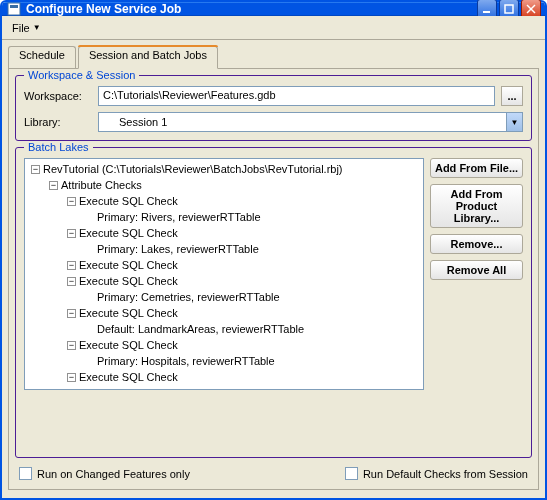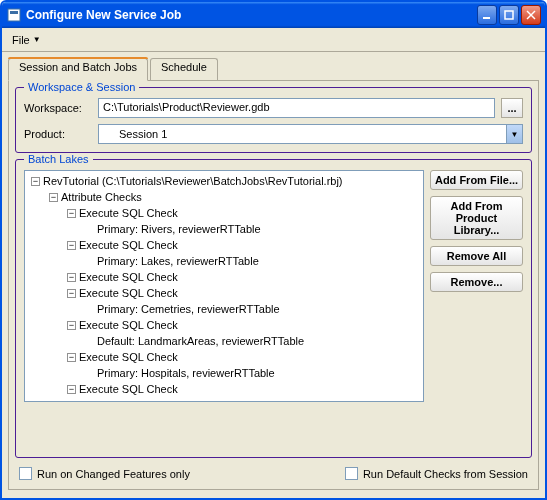--- a/index.html
+++ b/index.html
@@ -1,18 +1,18 @@
 <!DOCTYPE html>
 <html><head>
   <meta charset="utf-8">
   <style>
     * { box-sizing: border-box; font-family: Tahoma, sans-serif; font-size: 11px; }
     body { margin: 0; padding: 0; background: #fff; width: 547px; height: 500px; overflow: hidden; }
     .window { width: 547px; height: 500px; border: 2px solid #0054e3; border-radius: 6px 6px 0 0; background:#ece9d8; display:flex; flex-direction:column; }
-    .titlebar { height: 26px; background: linear-gradient(to bottom, #3a8df7 0%, #0054e3 10%, #0054e3 90%, #0040b0 100%); display:flex; align-items:center; padding:0 4px; border-radius: 4px 4px 0 0; }
+    .titlebar { height: 14px; background: linear-gradient(to bottom, #3a8df7 0%, #0054e3 10%, #0054e3 90%, #0040b0 100%); display:flex; align-items:center; padding:0 4px; border-radius: 4px 4px 0 0; }
     .title-icon { width:16px; height:16px; margin-right:4px; display:flex; align-items:center; justify-content:center; }
     .title-icon svg { display:block; }
     .title-text { color:#fff; font-weight:bold; font-size:12px; flex:1; }
     .win-btns { display:flex; gap:2px; }
     .win-btn { width:20px; height:20px; background: linear-gradient(to bottom,#7ea9ee,#2a6de0); border:1px solid #0a3a9c; border-radius:3px; display:flex; align-items:center; justify-content:center; color:#fff; font-weight:bold; }
     .win-btn.close { background: linear-gradient(to bottom,#f09a88,#d43b1a); border-color:#9a1900; }
     .menubar { height:24px; background:#ece9d8; border-bottom:1px solid #aca899; display:flex; align-items:center; padding-left:4px; }
     .menu-item { padding:2px 6px; display:flex; align-items:center; }
     .menu-arrow { margin-left:3px; font-size:8px; }
     .content { flex:1; padding:2px 6px 8px 6px; display:flex; flex-direction:column; }
@@ -78,37 +78,37 @@
 
   <div class="menubar">
     <div class="menu-item">
       <span>File</span>
       <span class="menu-arrow">▼</span>
     </div>
   </div>
 
   <div class="content">
     <div class="tab-strip">
+      <div class="tab"><span>Schedule</span></div>
       <div class="tab active"><span>Session and Batch Jobs</span></div>
-      <div class="tab"><span>Schedule</span></div>
     </div>
 
     <div class="tab-body">
 
       <div class="groupbox">
         <span class="groupbox-title">Workspace &amp; Session</span>
         <div class="form-row">
           <span class="form-label">Workspace:</span>
-          <div class="text-input"><span>C:\Tutorials\Product\Reviewer.gdb</span></div>
+          <div class="text-input"><span>C:\Tutorials\Reviewer\Features.gdb</span></div>
           <div class="browse-btn">
               <span>...</span>
             </div>
         </div>
         <div class="form-row" style="margin-bottom:0">
-          <span class="form-label">Product:</span>
+          <span class="form-label">Library:</span>
           <div class="select">
             <span>Session 1</span>
             <span class="select-arrow">▼</span>
           </div>
         </div>
       </div>
 
       <div class="groupbox" style="flex:1">
         <span class="groupbox-title">Batch Lakes</span>
         <div class="batch-body">
@@ -182,22 +182,22 @@
               <div class="tree-row">
                   <span class="ind" style="width:40px"></span>
                   <span class="exp">−</span>
                   <span>Execute SQL Check</span>
                 </div>
             </div>
           </div>
           <div class="btn-col">
             <div class="button"><span>Add From File...</span></div>
             <div class="button two-line"><span>Add From</span><br><span>Product Library...</span></div>
+            <div class="button"><span>Remove...</span></div>
             <div class="button"><span>Remove All</span></div>
-            <div class="button"><span>Remove...</span></div>
           </div>
         </div>
       </div>
 
       <div class="checkbox-row">
         <div class="check-item">
           <span class="checkbox"></span>
           <span>Run on Changed Features only</span>
         </div>
         <div class="check-item" style="margin-left:auto">

